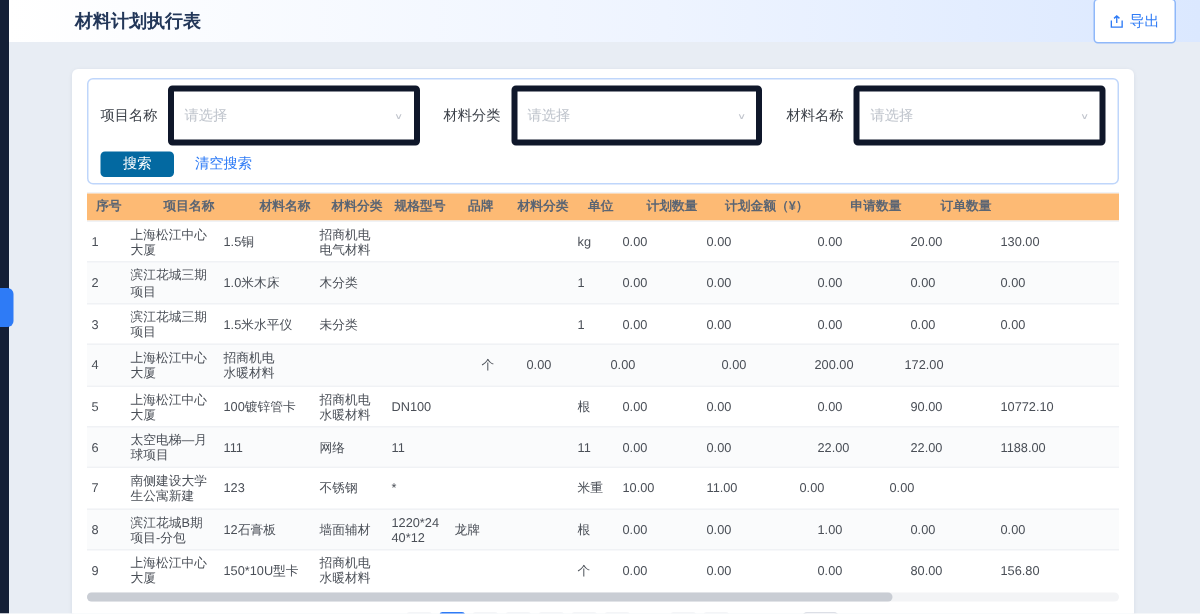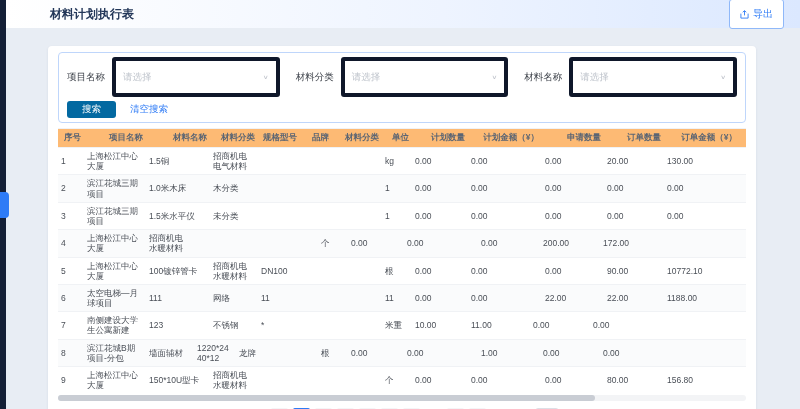--- a/index.html
+++ b/index.html
@@ -128,21 +128,20 @@
         <div class="th c2">材料名称</div>
         <div class="th c3">材料分类</div>
         <div class="th c4">规格型号</div>
         <div class="th c5">品牌</div>
         <div class="th c6">材料分类</div>
         <div class="th c7">单位</div>
         <div class="th c8">计划数量</div>
         <div class="th c9">计划金额（¥）</div>
         <div class="th c10">申请数量</div>
         <div class="th c11">订单数量</div>
-        <div class="th c12">订单金额（¥）</div>
       </div>
     <div>
         <div class="trow">
           <div class="td c0">1</div>
           <div class="td c1">上海松江中心大厦</div>
           <div class="td c2">1.5铜</div>
           <div class="td c3">招商机电 电气材料</div>
           <div class="td c4"></div>
           <div class="td c5"></div>
           <div class="td c6"></div>
@@ -237,20 +236,21 @@
           <div class="td c6"></div>
           <div class="td c7">米重</div>
           <div class="td c8">10.00</div>
           <div class="td c10">11.00</div>
           <div class="td c11">0.00</div>
           <div class="td c12">0.00</div>
         </div>
         <div class="trow alt">
           <div class="td c0">8</div>
           <div class="td c1">滨江花城B期项目-分包</div>
+          <div class="td c2">12石膏板</div>
           <div class="td c3">墙面辅材</div>
           <div class="td c4">1220*2440*12</div>
           <div class="td c5">龙牌</div>
           <div class="td c6"></div>
           <div class="td c7">根</div>
           <div class="td c8">0.00</div>
           <div class="td c9">0.00</div>
           <div class="td c10">1.00</div>
           <div class="td c11">0.00</div>
           <div class="td c12">0.00</div>

